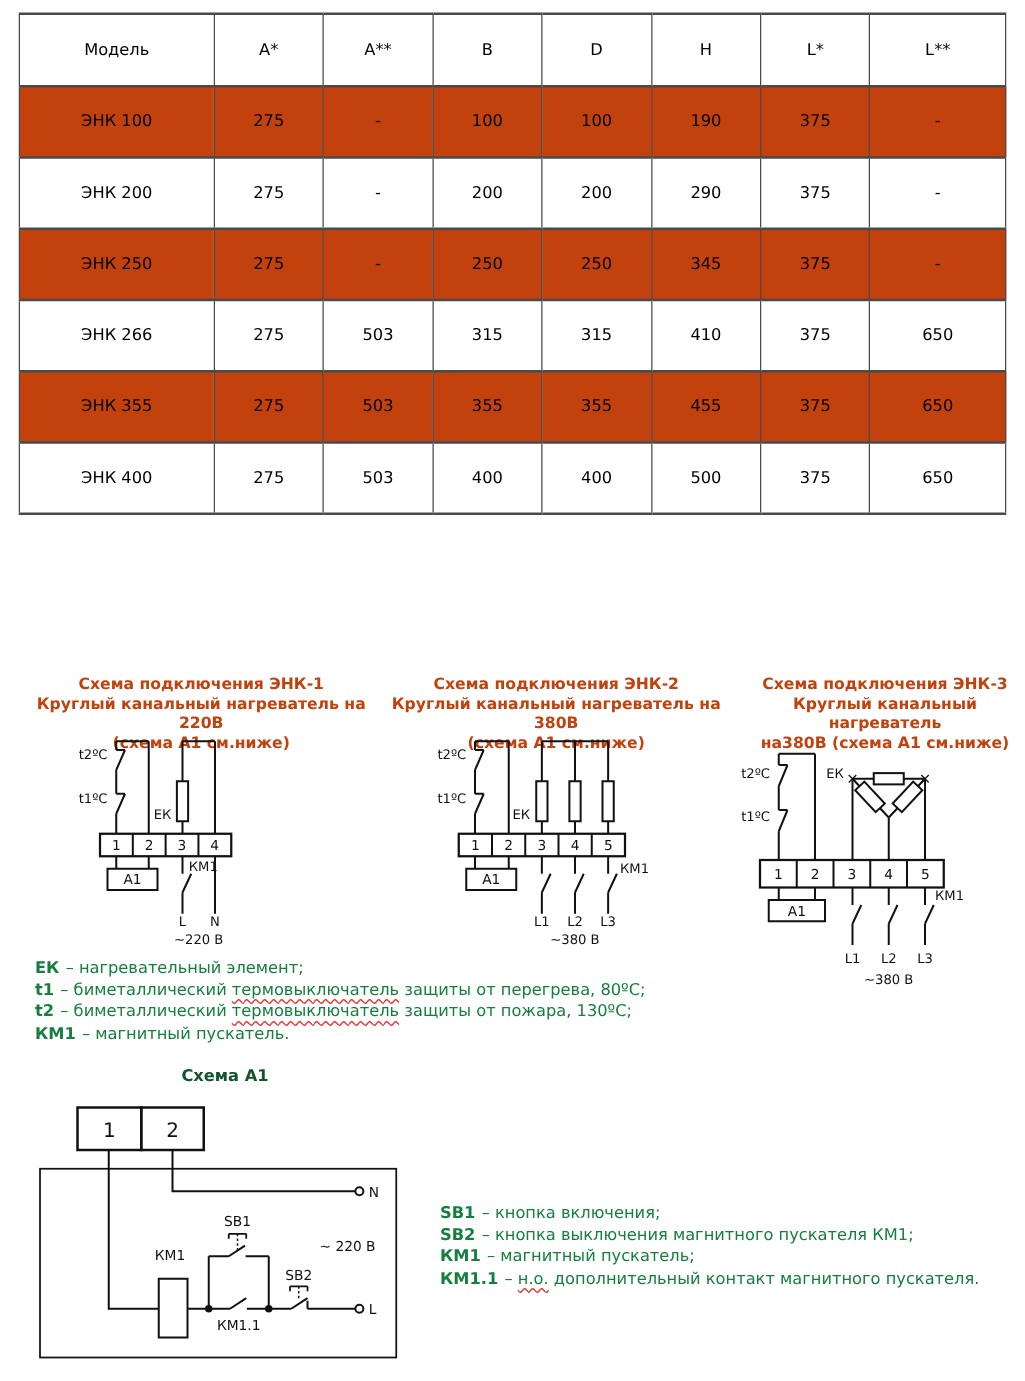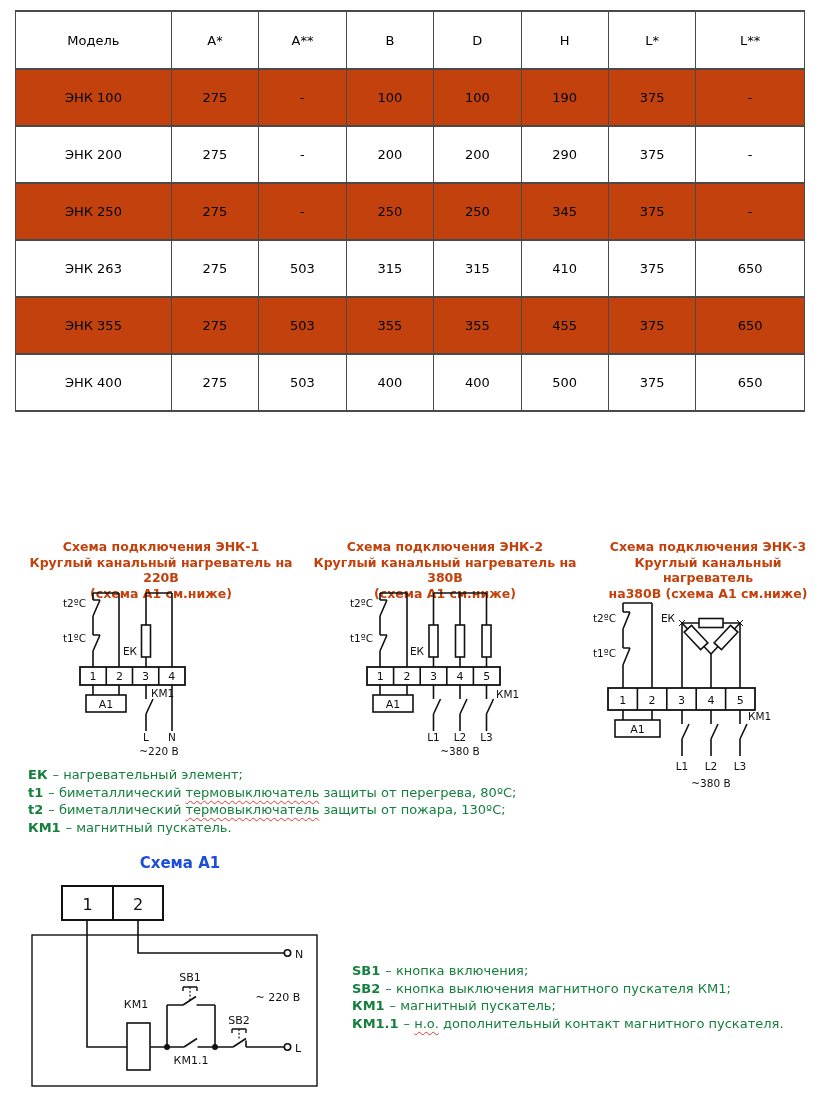--- a/index.html
+++ b/index.html
@@ -23,21 +23,21 @@
   svg.dg .num{font-size:11px;}
   svg.dg .big{font-size:16px;}
   svg.dg .lbl{font-size:11px;}
   
   .legend{position:absolute;font-size:13px;line-height:17.6px;color:#15803d;}
   .legend .row{white-space:nowrap;}
   .legend .k{font-weight:bold;margin-right:5px;}
   .wavy{text-decoration:underline;text-decoration-style:wavy;text-decoration-color:#e53935;
         text-decoration-thickness:1px;text-underline-offset:3px;}
   .a1-title{position:absolute;left:25px;top:854px;width:310px;text-align:center;
-            font-weight:bold;font-size:15px;color:#1d4ed8;}
+            font-weight:bold;font-size:13px;color:#14532d;}
 </style>
 </head>
 <body>
 
 <div class="page">
 
   <table class="spec">
     <colgroup>
       <col style="width:155px">
         <col style="width:87px">
@@ -83,21 +83,21 @@
       <td>ЭНК 250</td>
       <td>275</td>
       <td>-</td>
       <td>250</td>
       <td>250</td>
       <td>345</td>
       <td>375</td>
       <td>-</td>
     </tr>
     <tr>
-      <td>ЭНК 263</td>
+      <td>ЭНК 266</td>
       <td>275</td>
       <td>503</td>
       <td>315</td>
       <td>315</td>
       <td>410</td>
       <td>375</td>
       <td>650</td>
     </tr>
     <tr class="stripe">
       <td>ЭНК 355</td>

